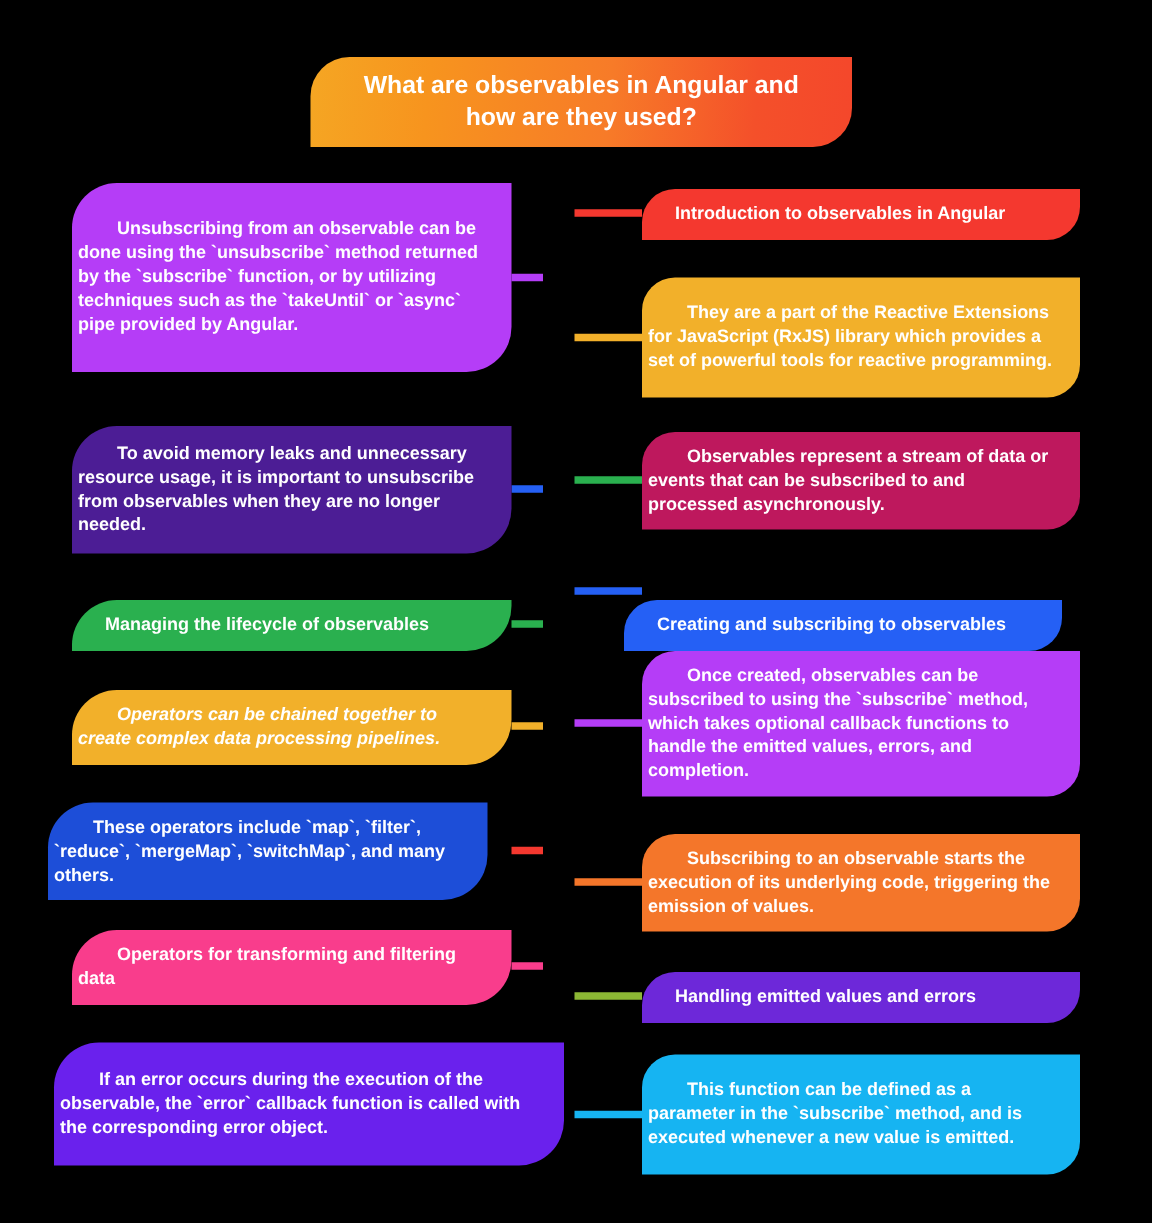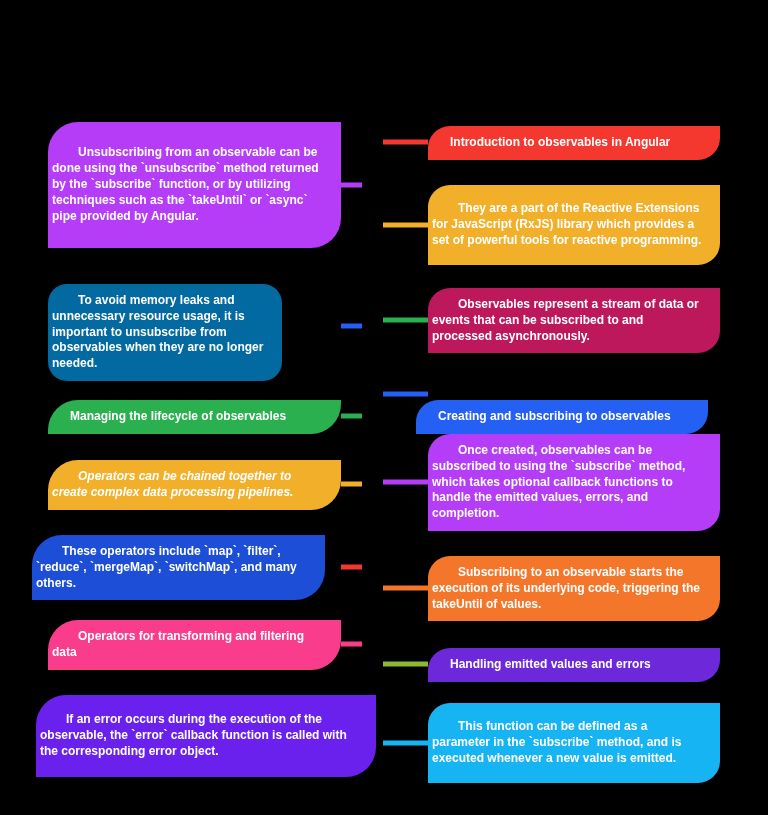--- a/index.html
+++ b/index.html
@@ -99,52 +99,55 @@
     <path d="M341,326 L362,326" stroke="#2560f5" stroke-width="5" fill="none"></path>
     <path d="M341,416 L362,416" stroke="#2ab04f" stroke-width="5" fill="none"></path>
     <path d="M341,484 L362,484" stroke="#f2b02a" stroke-width="5" fill="none"></path>
     <path d="M341,567 L362,567" stroke="#f4382f" stroke-width="5" fill="none"></path>
     <path d="M341,644 L362,644" stroke="#f93d8c" stroke-width="5" fill="none"></path>
     <path d="M341,736 L362,736" stroke="#6a21ed" stroke-width="5" fill="none"></path>
 
     <path d="M362,185 L362,736" stroke="url(#spineGrad)" stroke-width="0" fill="none" opacity="0"></path>
   </svg>
 
+  <div class="node title-node">
+    <span>What are observables in Angular and how are they used?</span>
+  </div>
 
   <div id="right-col">
       <div class="node right compact" style="left: 428px; top: 126px; width: 292px; min-height: 32px; background: rgb(244, 56, 47);">
         <span>Introduction to observables in Angular</span>
       </div>
       <div class="node right" style="left: 428px; top: 185px; width: 292px; min-height: 80px; background: rgb(242, 176, 42);">
         <span>They are a part of the Reactive Extensions for JavaScript (RxJS) library which provides a set of powerful tools for reactive programming.</span>
       </div>
       <div class="node right" style="left: 428px; top: 288px; width: 292px; min-height: 64px; background: #be185d;">
         <span>Observables represent a stream of data or events that can be subscribed to and processed asynchronously.</span>
       </div>
       <div class="node right compact" style="left: 416px; top: 378px; width: 292px; min-height: 32px; background: rgb(37, 96, 245); margin-top: 22px;">
         <span>Creating and subscribing to observables</span>
       </div>
       <div class="node right" style="left: 428px; top: 434px; width: 292px; min-height: 96px; background: rgb(181, 61, 247);">
         <span>Once created, observables can be subscribed to using the `subscribe` method, which takes optional callback functions to handle the emitted values, errors, and completion.</span>
       </div>
       <div class="node right" style="left: 428px; top: 556px; width: 292px; min-height: 64px; background: rgb(244, 118, 42);">
-        <span>Subscribing to an observable starts the execution of its underlying code, triggering the takeUntil of values.</span>
+        <span>Subscribing to an observable starts the execution of its underlying code, triggering the emission of values.</span>
       </div>
       <div class="node right compact" style="left: 428px; top: 648px; width: 292px; min-height: 32px; background: #6d28d9;">
         <span>Handling emitted values and errors</span>
       </div>
       <div class="node right" style="left: 428px; top: 703px; width: 292px; min-height: 80px; background: rgb(22, 180, 242);">
         <span>This function can be defined as a parameter in the `subscribe` method, and is executed whenever a new value is emitted.</span>
       </div>
     </div>
   <div id="left-col">
       <div class="node left" style="left: 48px; top: 122px; width: 293px; min-height: 126px; background: rgb(181, 61, 247);">
         <span>Unsubscribing from an observable can be done using the `unsubscribe` method returned by the `subscribe` function, or by utilizing techniques such as the `takeUntil` or `async` pipe provided by Angular.</span>
       </div>
-      <div class="node left" style="left: 48px; top: 284px; width: 234px; min-height: 85px; background: #0369a1; border-radius: 19px;">
+      <div class="node left" style="left: 48px; top: 284px; width: 293px; min-height: 85px; background: #4c1d95;">
         <span>To avoid memory leaks and unnecessary resource usage, it is important to unsubscribe from observables when they are no longer needed.</span>
       </div>
       <div class="node left compact" style="left: 48px; top: 400px; width: 293px; min-height: 32px; background: rgb(42, 176, 79);">
         <span>Managing the lifecycle of observables</span>
       </div>
       <div class="node left" style="left: 48px; top: 460px; width: 293px; min-height: 48px; background: rgb(242, 176, 42); font-style: italic;">
         <span>Operators can be chained together to create complex data processing pipelines.</span>
       </div>
       <div class="node left" style="left: 32px; top: 535px; width: 293px; min-height: 64px; background: #1d4ed8;">
         <span>These operators include `map`, `filter`, `reduce`, `mergeMap`, `switchMap`, and many others.</span>

